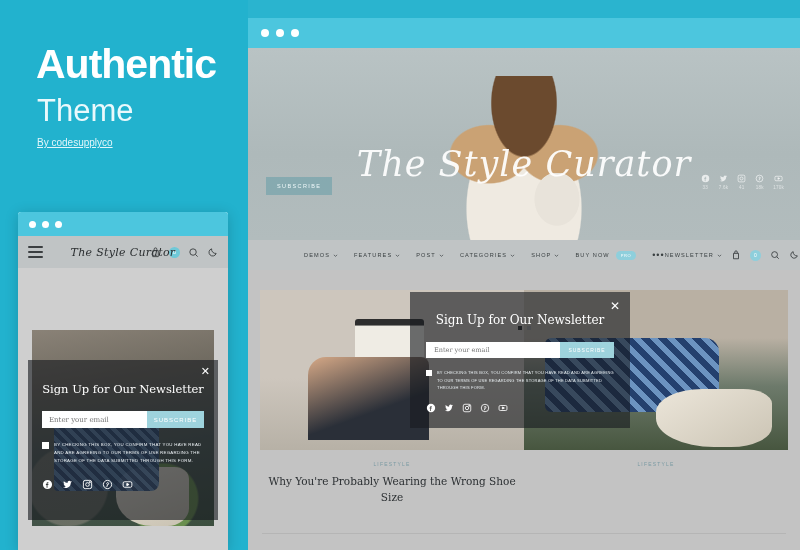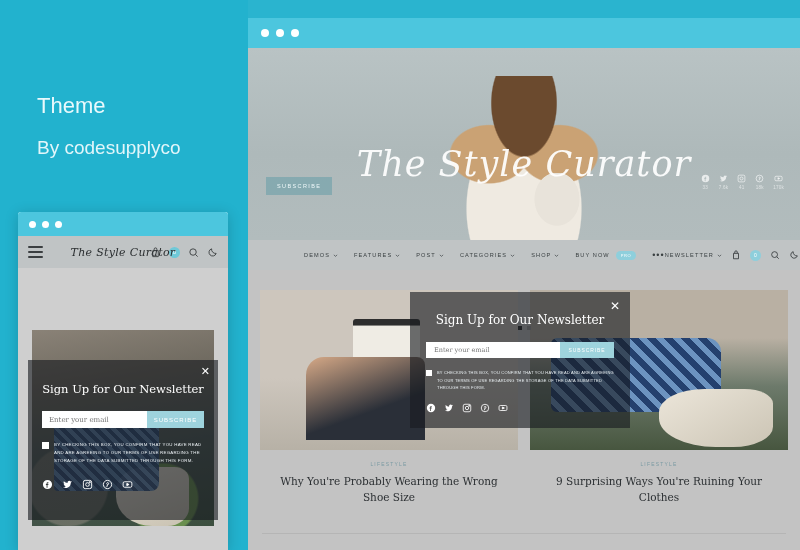--- a/index.html
+++ b/index.html
@@ -16,25 +16,25 @@
     position:absolute;left:0;top:0;width:248px;height:550px;
     background:#22b2ce;
   }
   .promo-title{
     position:absolute;left:36px;top:44px;
     font-size:41px;font-weight:bold;color:#ffffff;letter-spacing:-1px;
     line-height:1;white-space:nowrap;
   }
   .promo-sub{
     position:absolute;left:37px;top:95px;
-    font-size:22px;font-weight:300;color:#eaf9fc;line-height:1;
+    font-size:31px;font-weight:300;color:#eaf9fc;line-height:1;
   }
   .promo-by{
     position:absolute;left:37px;top:138px;
-    font-size:19px;font-weight:400;color:#e2f6fa;line-height:1;
+    font-size:10px;font-weight:400;color:#e2f6fa;line-height:1;text-decoration:underline;
   }
 
   
   .mobile-win{
     position:absolute;left:18px;top:212px;width:210px;height:338px;
     background:#ffffff;border-radius:3px 3px 0 0;
     box-shadow:0 2px 14px rgba(0,0,0,.18);
     overflow:hidden;
   }
   .mobile-bar{
@@ -193,21 +193,21 @@
   .nav-right{margin-left:auto;display:flex;align-items:center;gap:9px;}
   .n-ico{width:10px;height:10px;display:block;color:#32373a;}
   .n-badge{
     width:11px;height:11px;border-radius:50%;background:#8ecfdc;color:#fff;
     font-size:5px;display:flex;align-items:center;justify-content:center;
   }
 
   
   .grid{
     position:absolute;left:0;right:0;top:222px;bottom:0;
-    background:#c3c3c3;padding:20px 12px 0 12px;display:flex;gap:12px;
+    background:#c3c3c3;padding:20px 12px 0 12px;display:flex;
   }
   .card{flex:1;display:flex;flex-direction:column;}
   .thumb{height:160px;width:100%;overflow:hidden;}
   .t1{background:
       linear-gradient(180deg,#cdc6bd 0 55%,#b7b1a6 100%);
     position:relative;}
   .t1:before{content:"";position:absolute;left:36%;top:18%;width:26%;height:28%;
     background:linear-gradient(180deg,#2d2d2d 0 14%, #efece4 15% 100%);border-radius:3px;}
   .t1:after{content:"";position:absolute;left:18%;top:42%;width:46%;height:52%;
     background:linear-gradient(160deg,#d6a987,#2a2f38 62%);border-radius:18px 8px 0 0;}
@@ -277,20 +277,21 @@
   .p-social{display:flex;gap:8px;margin:11px 0 0 16px;}
   .p-social span{width:10px;height:10px;display:flex;align-items:center;justify-content:center;color:#fff;}
   svg{display:block;}
 </style>
 </head>
 <body>
 
 <div class="stage">
 
   <div class="promo">
+    <div class="promo-title">Authentic</div>
     <div class="promo-sub">Theme</div>
     <div class="promo-by">By codesupplyco</div>
   </div>
 
   <div class="mobile-win">
     <div class="mobile-bar">
       <span class="dot"></span>
       <span class="dot"></span>
       <span class="dot"></span>
     </div>
@@ -522,21 +523,20 @@
 
       <div class="grid">
         <div class="card">
           <div class="thumb t1"></div>
           <div class="cat">LIFESTYLE</div>
           <div class="ptitle">Why You're Probably Wearing the Wrong Shoe Size</div>
         </div>
         <div class="card">
           <div class="thumb t2"></div>
           <div class="cat">LIFESTYLE</div>
-          <div class="ptitle">9 Surprising Ways You're Ruining Your Clothes</div>
         </div>
       </div>
 
       <div class="dots">
         <span class="cdot on"></span>
         <span class="cdot"></span>
       </div>
       <div class="divider"></div>
 
       <div class="popup">

